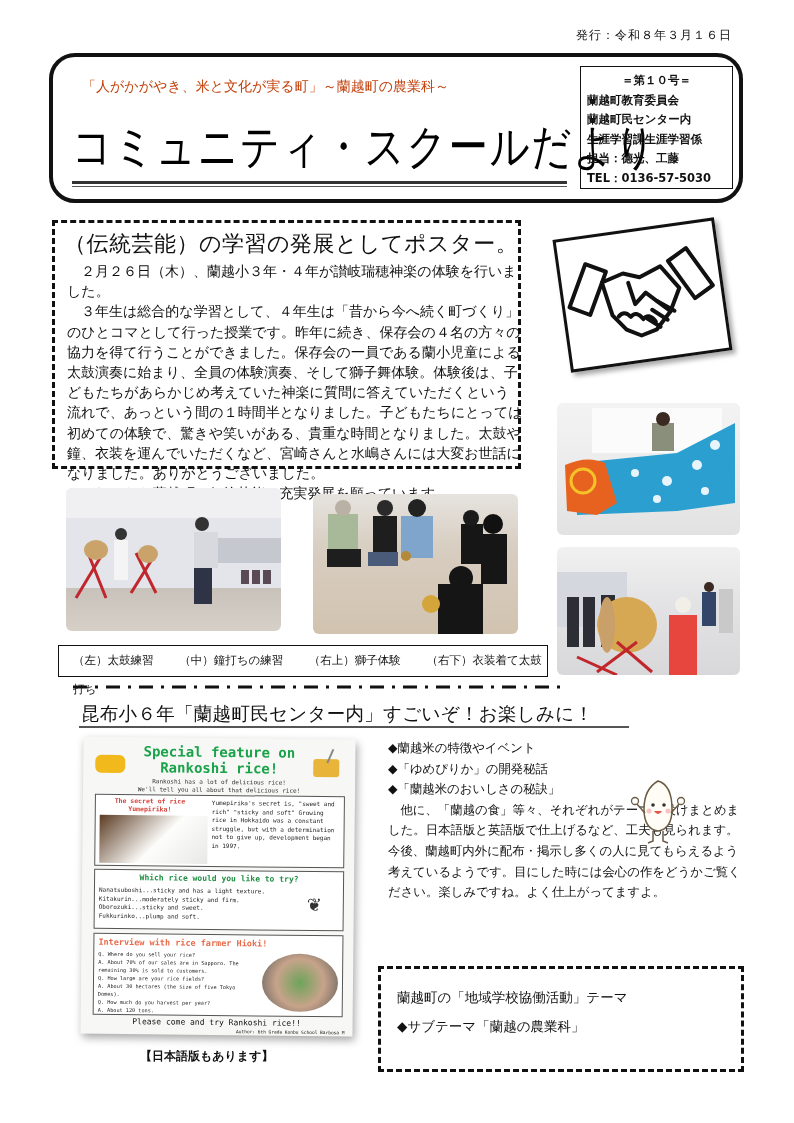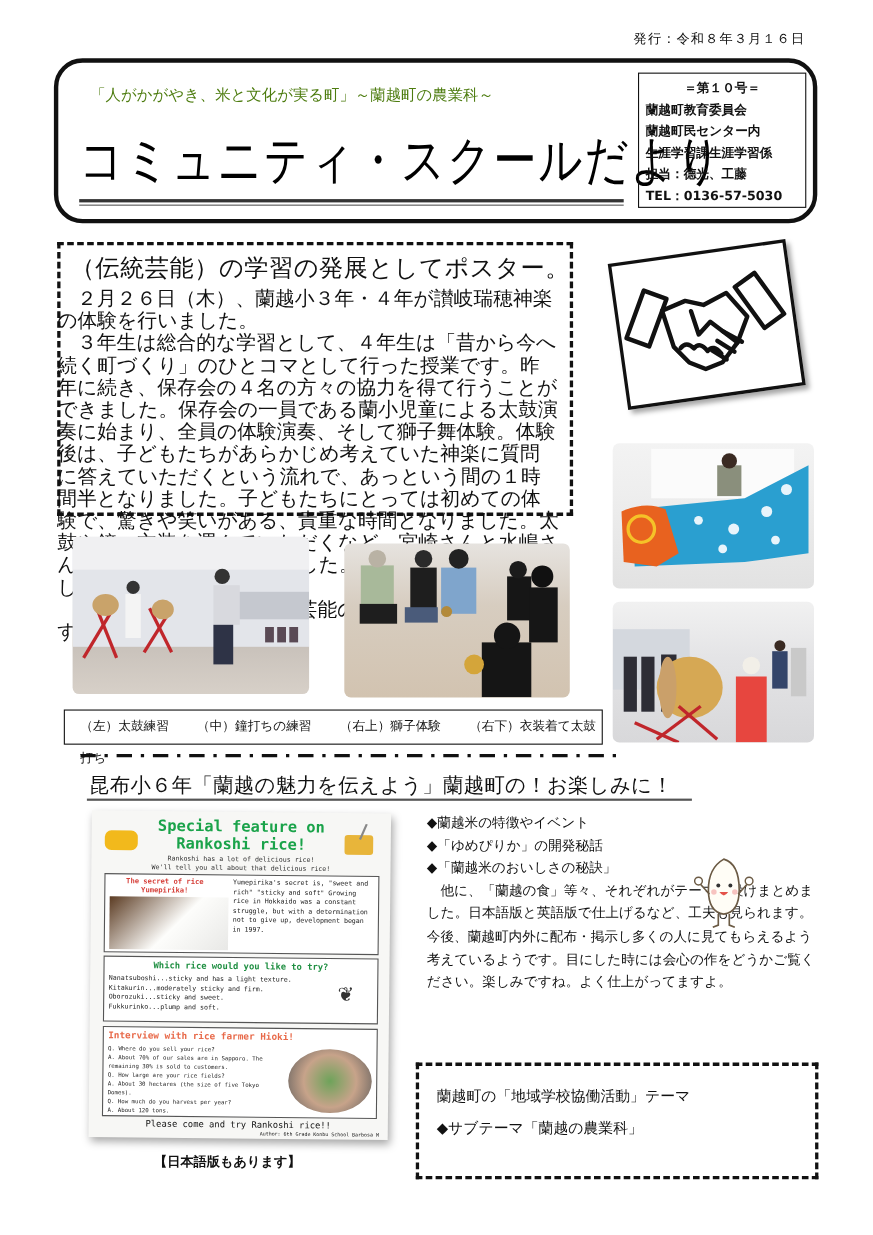--- a/index.html
+++ b/index.html
@@ -6,36 +6,36 @@
   body { width:794px; height:1123px; position:relative; overflow:hidden;
          font-family:"DejaVu Sans", sans-serif; color:#111; }
   .abs { position:absolute; }
 
   
   .issue-date { left:576px; top:27px; font-size:12px; font-weight:normal; letter-spacing:1px; }
 
   
   .header-box { left:49px; top:53px; width:694px; height:150px; border:4px solid #111;
                 border-radius:26px; box-sizing:border-box; }
-  .motto { left:82px; top:78px; font-size:14px; color:#4d7c0f; }
+  .motto { left:82px; top:78px; font-size:14px; color:#c2410c; }
   .main-title { left:72px; top:118px; font-size:48px; font-family:"Liberation Sans", sans-serif;
                 letter-spacing:2px; transform:scaleX(0.82); transform-origin:left top; line-height:58px;
                 font-weight:normal; color:#000; }
   .title-rule1 { left:72px; top:181px; width:495px; height:3px; background:#333; }
   .title-rule2 { left:72px; top:186px; width:495px; height:1px; background:#555; }
 
   .info-box { left:580px; top:66px; width:153px; height:123px; border:1.5px solid #111;
               box-sizing:border-box; padding:4px 6px; font-size:11.5px; font-weight:bold; line-height:19.5px; }
   .info-box .issue-no { text-align:center; }
 
   
   .art1-box { left:52px; top:220px; width:469px; height:249px;
               border:3px dashed #111; box-sizing:border-box; }
   .art1-title { left:64px; top:229px; font-size:22px; letter-spacing:0.5px; }
-  .art1-body { left:52px; top:262px; width:456px; font-size:18px; line-height:20.2px; }
+  .art1-body { left:67px; top:262px; width:456px; font-size:14px; line-height:20.2px;font-family:Liberation Mono, monospace; }
   .art1-body p { margin:0; text-indent:1em; }
 
   
   .handshake-card { left:561px; top:228px; width:157px; height:128px; border:3px solid #111;
                     background:#fff; transform:rotate(-8deg); box-shadow:3px 4px 5px rgba(0,0,0,0.35); }
 
   
   .photo { border-radius:6px; overflow:hidden; }
   .ph-left { left:66px; top:488px; width:215px; height:143px;
              background:linear-gradient(180deg,#e9e9ec 0%,#dcdde2 45%,#c9c2bb 70%,#d7d0c8 100%); }
@@ -213,21 +213,21 @@
   <span>（左）太鼓練習</span>
   <span>（中）鐘打ちの練習</span>
   <span>（右上）獅子体験</span>
   <span>（右下）衣装着て太鼓打ち</span>
 </div>
 
 <svg class="abs dash-dot" width="490" height="4">
   <line x1="0" y1="2" x2="490" y2="2" stroke="#111" stroke-width="3" stroke-dasharray="14 8 3 8"></line>
 </svg>
 
-<div class="abs art2-title">昆布小６年「蘭越の魅力を伝えよう」蘭越町の！お楽しみに！</div>
+<div class="abs art2-title">昆布小６年「蘭越町民センター内」すごいぞ！お楽しみに！</div>
 <div class="abs art2-rule"></div>
 
 <div class="abs poster">
   <div class="abs poster-title">
     <div>Special feature on</div>
     <div>Rankoshi rice!</div>
   </div>
   <svg class="abs" style="left:10px;top:14px" width="36" height="26">
     <rect x="2" y="4" width="30" height="18" rx="6" fill="#f2b91c"></rect>
   </svg>

